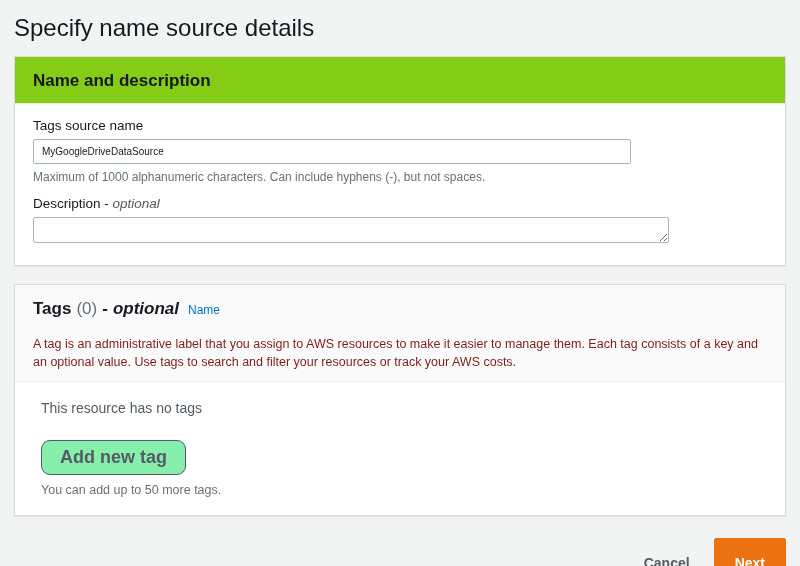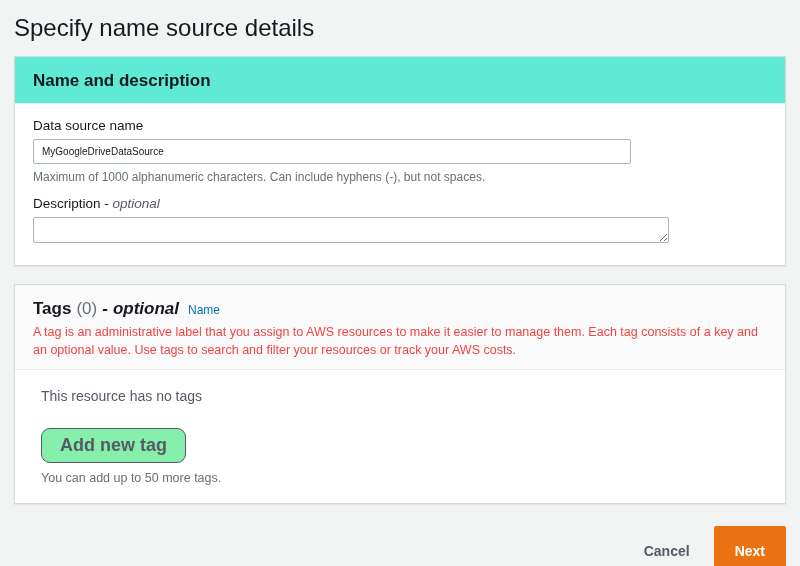--- a/index.html
+++ b/index.html
@@ -19,21 +19,21 @@
     }
     .panel {
       background: #fff;
       border: 1px solid #d5dbdb;
       box-shadow: 0 1px 1px rgba(0,0,0,0.05);
       margin-bottom: 18px;
     }
     .panel-header {
       padding: 14px 18px 12px 18px;
       border-bottom: 1px solid #eaeded;
-      background: #5eead4;
+      background: #84cc16;
     }
     .panel-header h2 {
       font-size: 17px;
       font-weight: 700;
     }
     .panel-body {
       padding: 14px 18px 18px 18px;
     }
     .field { margin-bottom: 12px; }
     .field:last-child { margin-bottom: 0; }
@@ -86,22 +86,22 @@
     .tags-title-row .dash-opt { color: #16191f; font-weight: 700; }
     .info-link {
       font-size: 12px;
       font-weight: 400;
       color: #0073bb;
       margin-left: 4px;
       text-decoration: none;
     }
     .tags-desc {
       font-size: 12.5px;
-      color: #ef4444;
-      margin-top: 4px;
+      color: #7f1d1d;
+      margin-top: 16px;
       line-height: 1.45;
     }
     .tags-body {
       padding: 18px 26px;
     }
     .empty-msg {
       font-size: 14px;
       color: #545b64;
       margin-bottom: 24px;
     }
@@ -152,21 +152,21 @@
 <body>
 
 <h1 class="page-title">Specify name source details</h1>
 
 <div class="panel">
   <div class="panel-header">
     <h2>Name and description</h2>
   </div>
   <div class="panel-body">
     <div class="field">
-      <div class="field-label">Data source name</div>
+      <div class="field-label">Tags source name</div>
       <input type="text" class="text-input" value="MyGoogleDriveDataSource" style="">
       <div class="hint">Maximum of 1000 alphanumeric characters. Can include hyphens (-), but not spaces.</div>
     </div>
     <div class="field">
       <div class="field-label">
         <span>Description</span>
         <span>-</span>
         <span class="optional">optional</span>
       </div>
       <textarea class="textarea" style=""></textarea>

